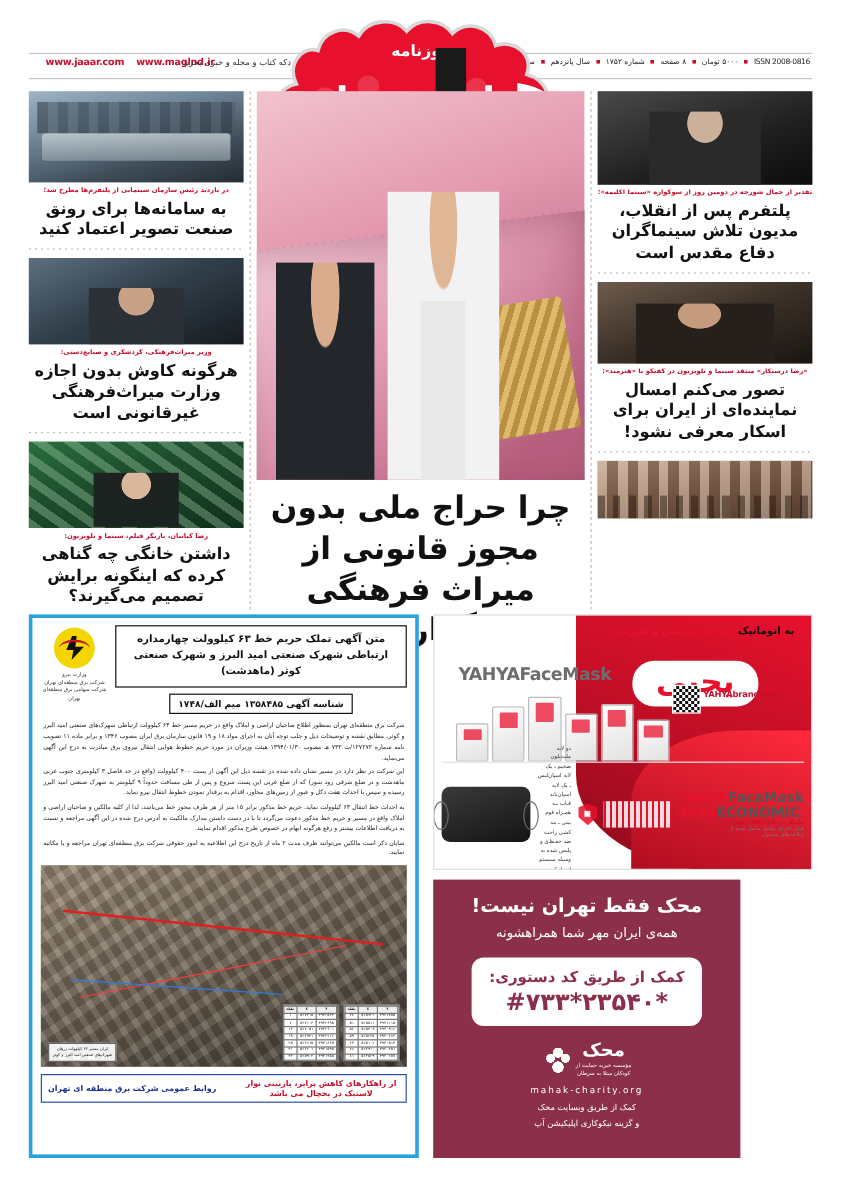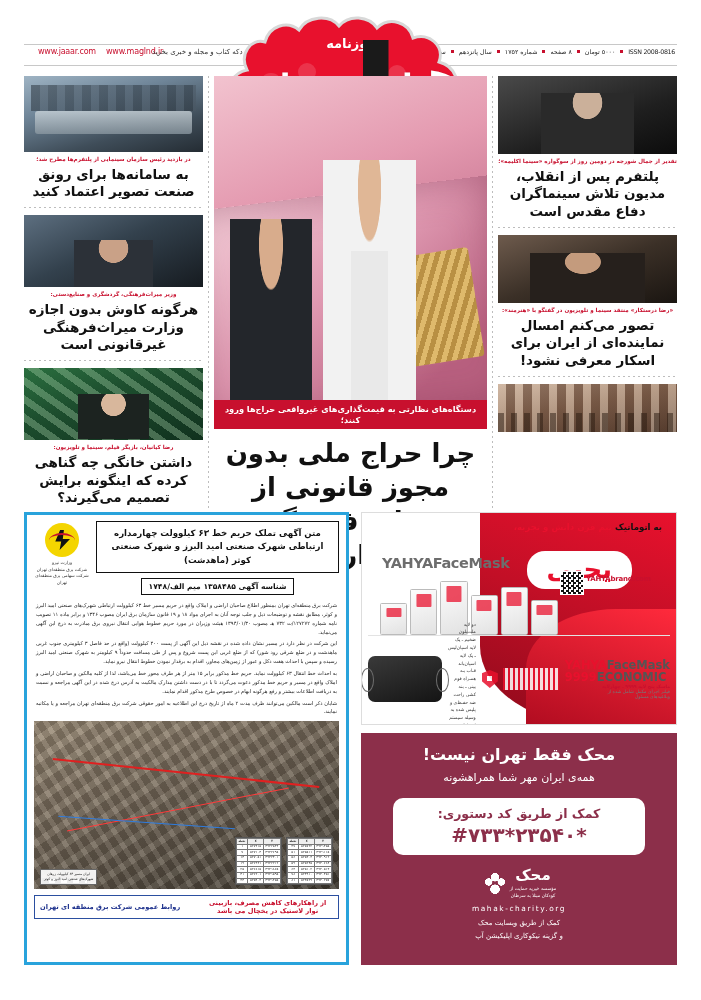--- a/index.html
+++ b/index.html
@@ -10,21 +10,21 @@
   .page{
     position:absolute;inset:0;width:701px;height:1000px;background:#ffffff;
     box-sizing:border-box;
   }
 
   
   .topbar{position:absolute;top:44px;left:0;width:701px;height:22px;}
   .topbar .rule{position:absolute;top:0;left:24px;width:653px;height:1px;background:#c8c8c8;}
   .topbar .rule2{position:absolute;top:21px;left:24px;width:653px;height:1px;background:#c8c8c8;}
   .sites{position:absolute;top:3px;left:38px;display:flex;gap:10px;align-items:center;direction:ltr;}
-  .site{color:#c8102e;font-size:8px;font-weight:normal;letter-spacing:-.2px;}
+  .site{color:#c8102e;font-size:8px;font-weight:bold;letter-spacing:-.2px;}
   .slogan-left{position:absolute;top:4px;left:152px;font-size:7px;color:#333;white-space:nowrap;}
   .issueinfo{position:absolute;top:4px;right:26px;font-size:6.3px;color:#222;white-space:nowrap;display:flex;flex-direction:row-reverse;gap:3px;align-items:center;}
   .issueinfo .sq{display:inline-block;width:3px;height:3px;background:#c8102e;margin:0 2px;}
   .issueinfo .code{direction:ltr;letter-spacing:-.3px;}
 
   
   .masthead{position:absolute;top:14px;left:50%;transform:translateX(-50%);width:260px;height:128px;}
   .flame{position:absolute;inset:0;}
   .logo-word{
     position:absolute;top:34px;left:0;width:260px;text-align:center;
@@ -215,21 +215,21 @@
   .yahya .icons{display:flex;flex-direction:row-reverse;align-items:center;gap:5px;}
   .yahya .shield{width:16px;height:18px;background:#e8112d;opacity:.85;
     clip-path:polygon(50% 0,100% 18%,100% 62%,50% 100%,0 62%,0 18%);position:relative;}
   .yahya .shield:after{content:"";position:absolute;top:6px;left:5.5px;width:5px;height:5px;background:#fff;}
   .yahya .filter{width:56px;height:22px;background:repeating-linear-gradient(90deg,#e8112d 0 2px,#fff 2px 5px);
     opacity:.85;}
   .yahya .econ{font-size:11.5px;font-weight:bold;color:#111;direction:ltr;line-height:1.1;text-align:left;}
   .yahya .econ .r{color:#e8112d;}
   .yahya .econ .sm{font-size:4.6px;color:#c8102e;font-weight:bold;}
 
-  .mahak{position:absolute;top:221px;left:0;width:316px;height:232px;background:#8c2f4a;color:#fff;
+  .mahak{position:absolute;top:221px;left:0;width:256px;height:232px;background:#8c2f4a;color:#fff;
     box-sizing:border-box;padding:12px 14px;text-align:center;}
   .mh1{font-size:16px;font-weight:bold;line-height:1.3;}
   .mh2{font-size:11px;margin-top:4px;line-height:1.4;}
   .mhbox{background:#fff;color:#8c2f4a;border-radius:10px;margin:13px 18px 0;padding:8px 6px;}
   .mhbox .l1{font-size:12.5px;font-weight:bold;}
   .mhbox .l2{font-size:20px;font-weight:bold;letter-spacing:1px;direction:ltr;margin-top:2px;}
   .mh-logo{margin-top:12px;display:flex;flex-direction:row-reverse;align-items:center;justify-content:center;gap:2px;}
   .mh-mark{width:26px;height:26px;position:relative;}
   .mh-mark:before{content:"";position:absolute;inset:0;
     background:radial-gradient(circle at 50% 28%,#fff 0 18%,transparent 19%),
@@ -318,21 +318,20 @@
       </div>
     </div>
 
     <div class="col-mid">
       <div class="mainphoto">
         <div class="drape"></div>
         <div class="gold"></div>
         <div class="m1"></div>
         <div class="m2"></div>
       </div>
-      <div class="redbanner">دستگاه‌های نظارتی به قیمت‌گذاری‌های غیرواقعی حراج‌ها ورود کنند؛</div>
       <div class="mainhl">چرا حراج ملی بدون مجوز قانونی از میراث فرهنگی برگزار شد؟</div>
     </div>
 
     <div class="col-right">
       <div class="card">
         <div class="photo ph-old" style="height:78px"></div>
         <div class="kicker">تقدیر از جمال شورجه در دومین روز از سوگواره «سینما اکلیمه»؛</div>
         <div class="hl">پلتفرم پس از انقلاب، مدیون تلاش سینماگران دفاع مقدس است</div>
         <div class="hdiv"></div>
       </div>
@@ -477,21 +476,21 @@
                     <td>۳۹۴۰۲۵۷</td>
                   </tr>
               </tbody>
             </table>
           </div>
         </div>
       </div>
 
       <div class="notice-foot">
         <div class="nf-blue">روابط عمومی شرکت برق منطقه ای تهران</div>
-        <div class="nf-red">از راهکارهای کاهش مصرف، بازبینی نوار لاستیک در یخچال می باشد</div>
+        <div class="nf-red">از راهکارهای کاهش برابر، بازبینی نوار لاستیک در یخچال می باشد</div>
       </div>
     </div>
 
     <div class="adcol">
 
       <div class="yahya">
         <div class="swoosh"></div>
         <div class="swoosh2"></div>
         <div class="badge">یحیی</div>
         <div class="tagline">

